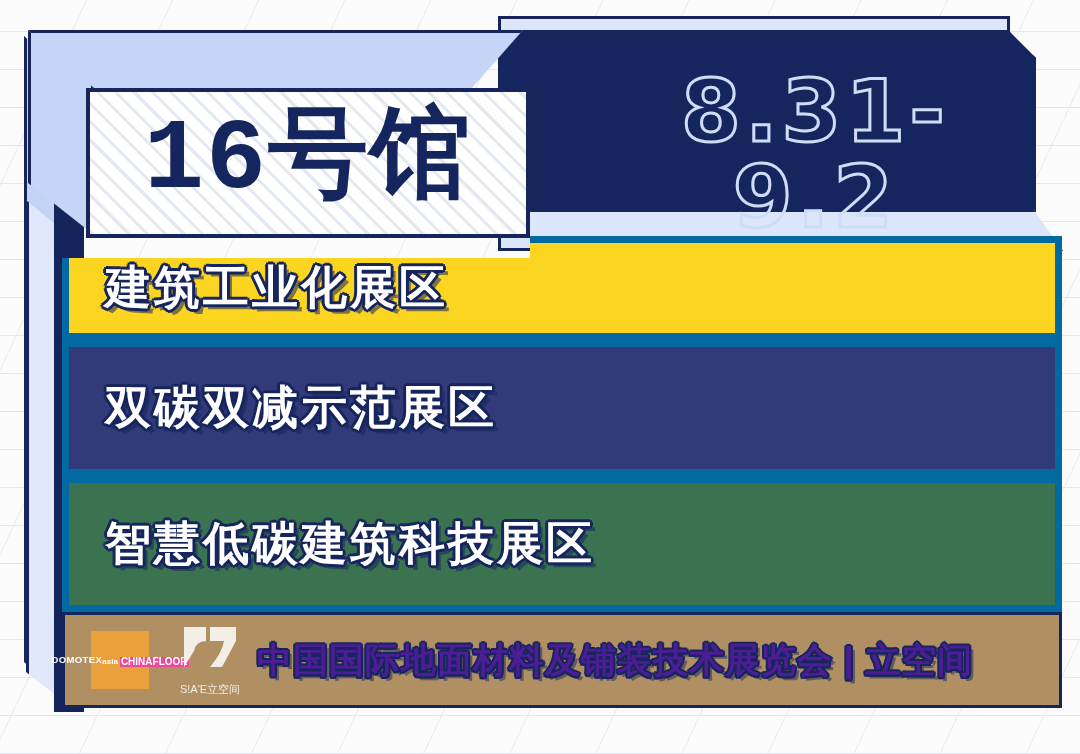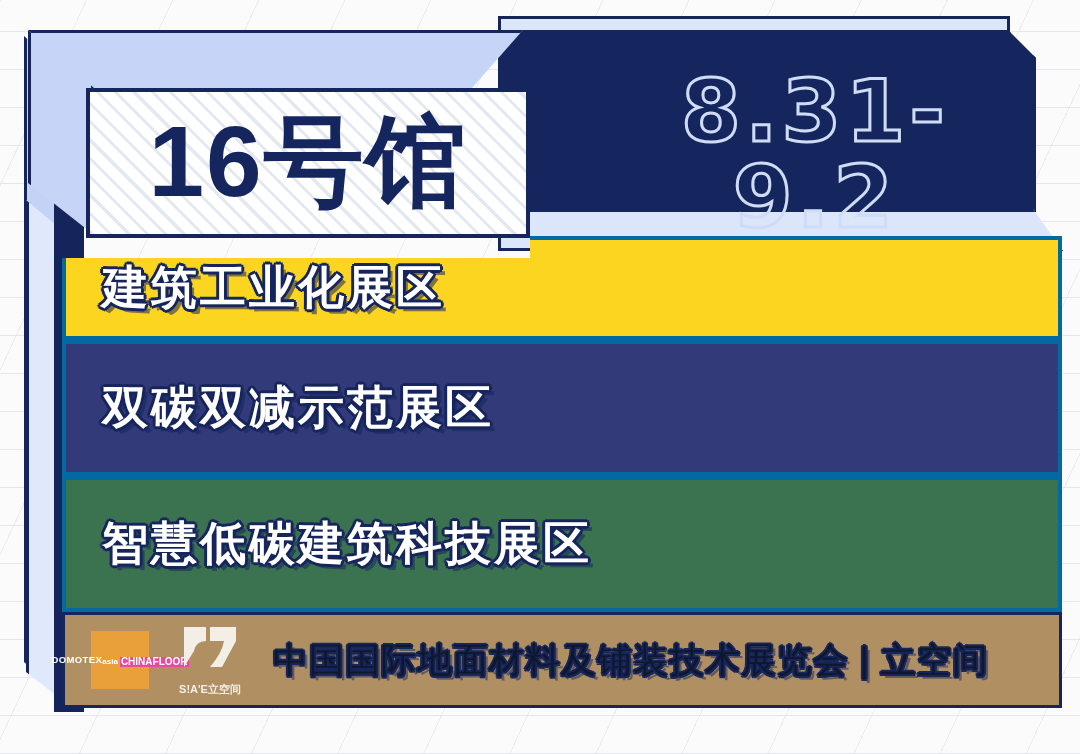--- a/index.html
+++ b/index.html
@@ -134,28 +134,29 @@
     display:flex;align-items:center;justify-content:center;
   }
   .hall-text{
     font-size:100px;
     font-weight:800;
     color:#15255e;
     letter-spacing:2px;
     line-height:1;
     transform:translateY(-2px);
     user-select:none;
+    font-family:Liberation Mono, monospace;
   }
 
   
   .band{
     position:absolute;
     left:62px;
     width:1000px;
-    border:4px solid #0369a1;
+    border:7px solid #0369a1;
     box-sizing:border-box;
     display:flex;align-items:center;
   }
   .band-label{
     margin-left:36px;
     font-size:46px;
     font-weight:800;
     color:#ffffff;
     letter-spacing:3px;
     text-shadow:
@@ -204,27 +205,27 @@
       background:#ec4899;color:#ffffff;padding:0 1px;}
 
   .sae-logo{
     margin-left:22px;
     width:78px;height:70px;flex:none;
     display:flex;flex-direction:column;
     align-items:center;justify-content:center;
   }
   .sae-mark{width:56px;height:44px;}
   .sae-word{
-    margin-top:15px;font-size:11px;font-weight:700;
+    margin-top:15px;font-size:11px;font-weight:400;
     color:#f3efe7;letter-spacing:0px;line-height:1;white-space:nowrap;
   }
 
   #footer-title{
-    margin-left:24px;
-    font-size:35px;font-weight:400;color:#0f172a;
+    margin-left:8px;
+    font-size:35px;font-weight:700;color:#4c1d95;
     letter-spacing:1px;white-space:nowrap;
     text-shadow:
       2px 0 0 #16255c, -2px 0 0 #16255c,
       0 2px 0 #16255c, 0 -2px 0 #16255c,
       1.5px 1.5px 0 #16255c, -1.5px 1.5px 0 #16255c,
       1.5px -1.5px 0 #16255c, -1.5px -1.5px 0 #16255c,
       4px 4px 0 rgba(22,37,92,.5);
     user-select:none;
   }
 </style>

